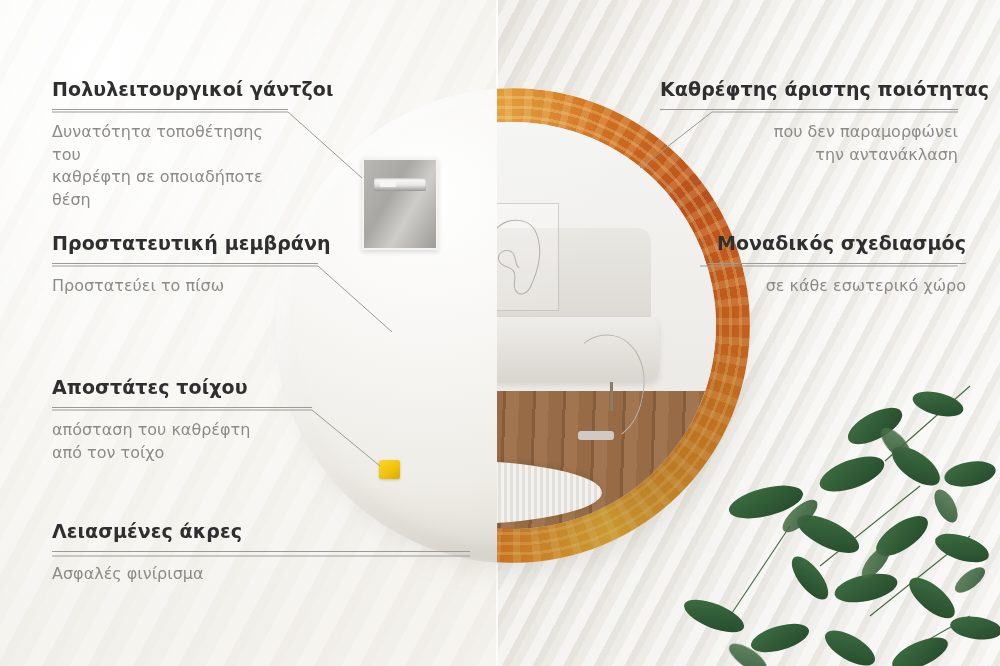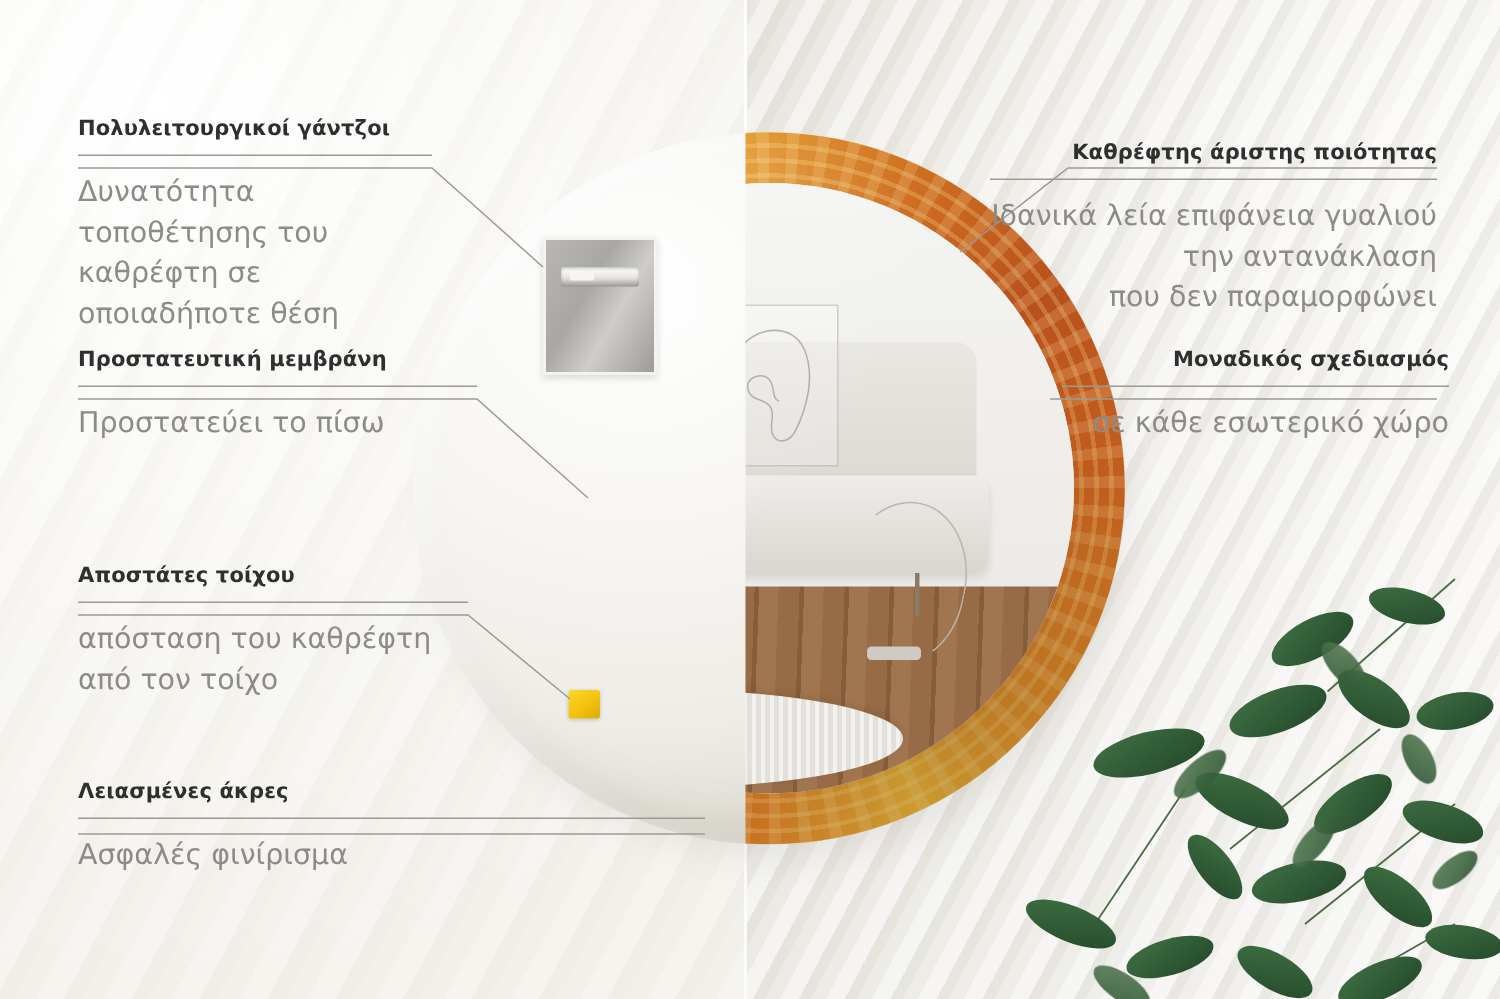--- a/index.html
+++ b/index.html
@@ -170,25 +170,25 @@
   }
   .spacer{
     position:absolute;left:379px;top:460px;width:21px;height:19px;border-radius:2px;
     background:linear-gradient(145deg,#fbd82b 0%,#f2c20c 55%,#dcab05 100%);
     box-shadow:0 1px 3px rgba(0,0,0,.18);
   }
 
   
   .callout{position:absolute;}
   .callout .c-title{
-    font-size:14px;font-weight:700;color:#2f2f2f;letter-spacing:.1px;white-space:nowrap;
+    font-size:19px;font-weight:700;color:#2f2f2f;letter-spacing:.1px;white-space:nowrap;
   }
   .callout .c-rule{height:1px;background:#9c9a96;margin-top:9px;}
   .callout .c-desc{
-    margin-top:11px;font-size:19px;line-height:1.42;color:#8d8b88;font-weight:400;
+    margin-top:11px;font-size:16px;line-height:1.42;color:#8d8b88;font-weight:400;
   }
   .callout.right .c-title,.callout.right .c-desc{text-align:right;}
 
   .lead{position:absolute;left:0;top:0;width:1000px;height:666px;pointer-events:none;}
   .lead path{fill:none;stroke:#9c9a96;stroke-width:1;}
 
   
   .foliage{position:absolute;right:0;bottom:0;width:330px;height:300px;}
   .foliage svg{width:100%;height:100%;display:block;}
 </style>
@@ -285,27 +285,26 @@
   </div>
 
   <div class="callout" style="left:52px;top:520px;width:418px;">
     <div class="c-title">Λειασμένες άκρες</div>
     <div class="c-rule"></div>
     <div class="c-desc">
       <div>Ασφαλές φινίρισμα</div>
     </div>
   </div>
 
-  <div class="callout right" style="left:660px;top:94px;width:298px;">
+  <div class="callout right" style="left:660px;top:78px;width:298px;">
     <div class="c-title">Καθρέφτης άριστης ποιότητας</div>
     <div class="c-rule"></div>
     <div class="c-desc">
-      <div>Ιδανικά λεία επιφάνεια γυαλιού</div>
+      <div>που δεν παραμορφώνει</div>
       <div>την αντανάκλαση</div>
-      <div>που δεν παραμορφώνει</div>
     </div>
   </div>
 
   <div class="callout right" style="left:708px;top:232px;width:258px;">
     <div class="c-title">Μοναδικός σχεδιασμός</div>
     <div class="c-rule"></div>
     <div class="c-desc">
       <div>σε κάθε εσωτερικό χώρο</div>
     </div>
   </div>

